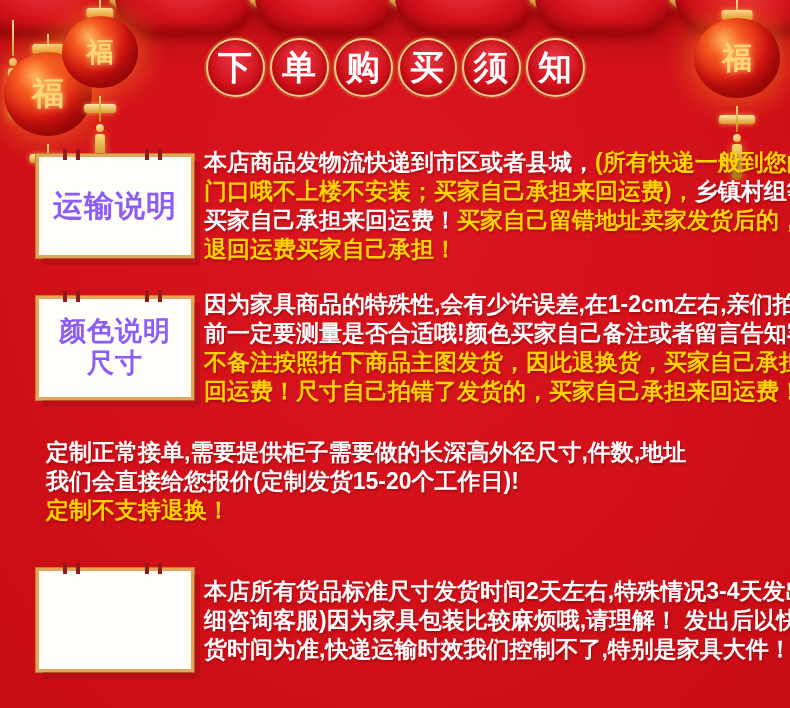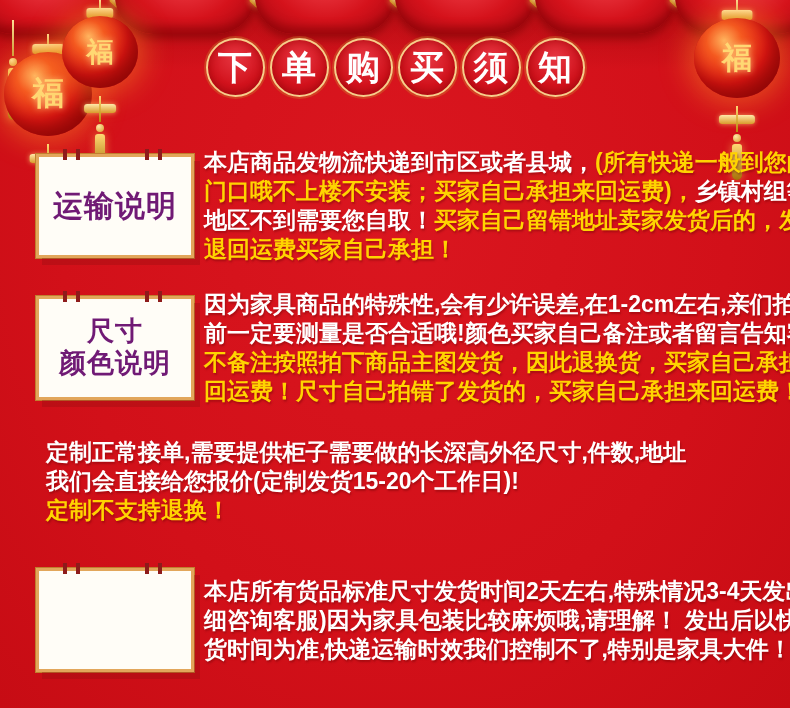--- a/index.html
+++ b/index.html
@@ -33,21 +33,21 @@
 
   
   #sections{position:absolute;top:148px;left:36px;right:6px;}
   .section{display:flex;align-items:center;}
   .section:nth-child(1){margin-bottom:26px;}
   .section:nth-child(2){margin-bottom:32px;}
   .section:nth-child(3){margin-bottom:43px;}
   .label-box{position:relative;flex:none;width:152px;height:98px;background:#fffdf7;border:3px solid #e2a65b;box-shadow:6px 7px 0 rgba(150,15,18,.35), 0 0 0 1px #c07f2e;display:flex;align-items:center;justify-content:center;}
   .pin{position:absolute;top:-8px;width:22px;height:11px;background:linear-gradient(90deg,#8e1b1b 0 4px,transparent 4px 13px,#8e1b1b 13px 17px,transparent 17px);}
   .pin.left{left:24px;} .pin.right{right:24px;}
-  .label-text{color:#701a75;font-weight:bold;font-size:30px;text-align:center;line-height:1.18;letter-spacing:1px;}
+  .label-text{color:#8b5cf6;font-weight:bold;font-size:30px;text-align:center;line-height:1.18;letter-spacing:1px;}
   .label-text.two-line{font-size:27px;}
   .section-text{flex:1;margin-left:10px;font-weight:bold;font-size:23px;}
   .section-text .line{height:29px;line-height:29px;white-space:nowrap;text-shadow:1px 2px 2px rgba(90,0,0,.35);}
   .seg-white{color:#ffffff;}
   .seg-yellow{color:#ffd400;}
 </style>
 </head>
 <body>
 
 <div id="stage">
@@ -126,31 +126,31 @@
         <div class="label-box">
           <div class="pin left"></div>
           <div class="pin right"></div>
           <div class="label-text">
             <div>运输说明</div>
           </div>
         </div>
         <div class="section-text">
           <div class="line"><span class="seg-white">本店商品发物流快递到市区或者县城，</span><span class="seg-yellow">(所有快递一般到您的小区</span></div>
           <div class="line"><span class="seg-yellow">门口哦不上楼不安装；买家自己承担来回运费)，</span><span class="seg-white">乡镇村组等偏远</span></div>
-          <div class="line"><span class="seg-white">地区不到需要您自取！</span><span class="seg-yellow">买家自己留错地址卖家发货后的，发货和</span></div>
+          <div class="line"><span class="seg-white">买家自己承担来回运费！</span><span class="seg-yellow">买家自己留错地址卖家发货后的，发货和</span></div>
           <div class="line"><span class="seg-yellow">退回运费买家自己承担！</span></div>
         </div>
       </div>
       <div class="section">
         <div class="label-box">
           <div class="pin left"></div>
           <div class="pin right"></div>
           <div class="label-text two-line">
+            <div>颜色说明</div>
             <div>尺寸</div>
-            <div>颜色说明</div>
           </div>
         </div>
         <div class="section-text">
           <div class="line"><span class="seg-white">因为家具商品的特殊性,会有少许误差,在1-2cm左右,亲们拍下之</span></div>
           <div class="line"><span class="seg-white">前一定要测量是否合适哦!颜色买家自己备注或者留言告知客服，</span></div>
           <div class="line"><span class="seg-yellow">不备注按照拍下商品主图发货，因此退换货，买家自己承担来</span></div>
           <div class="line"><span class="seg-yellow">回运费！尺寸自己拍错了发货的，买家自己承担来回运费！</span></div>
         </div>
       </div>
       <div class="section">

